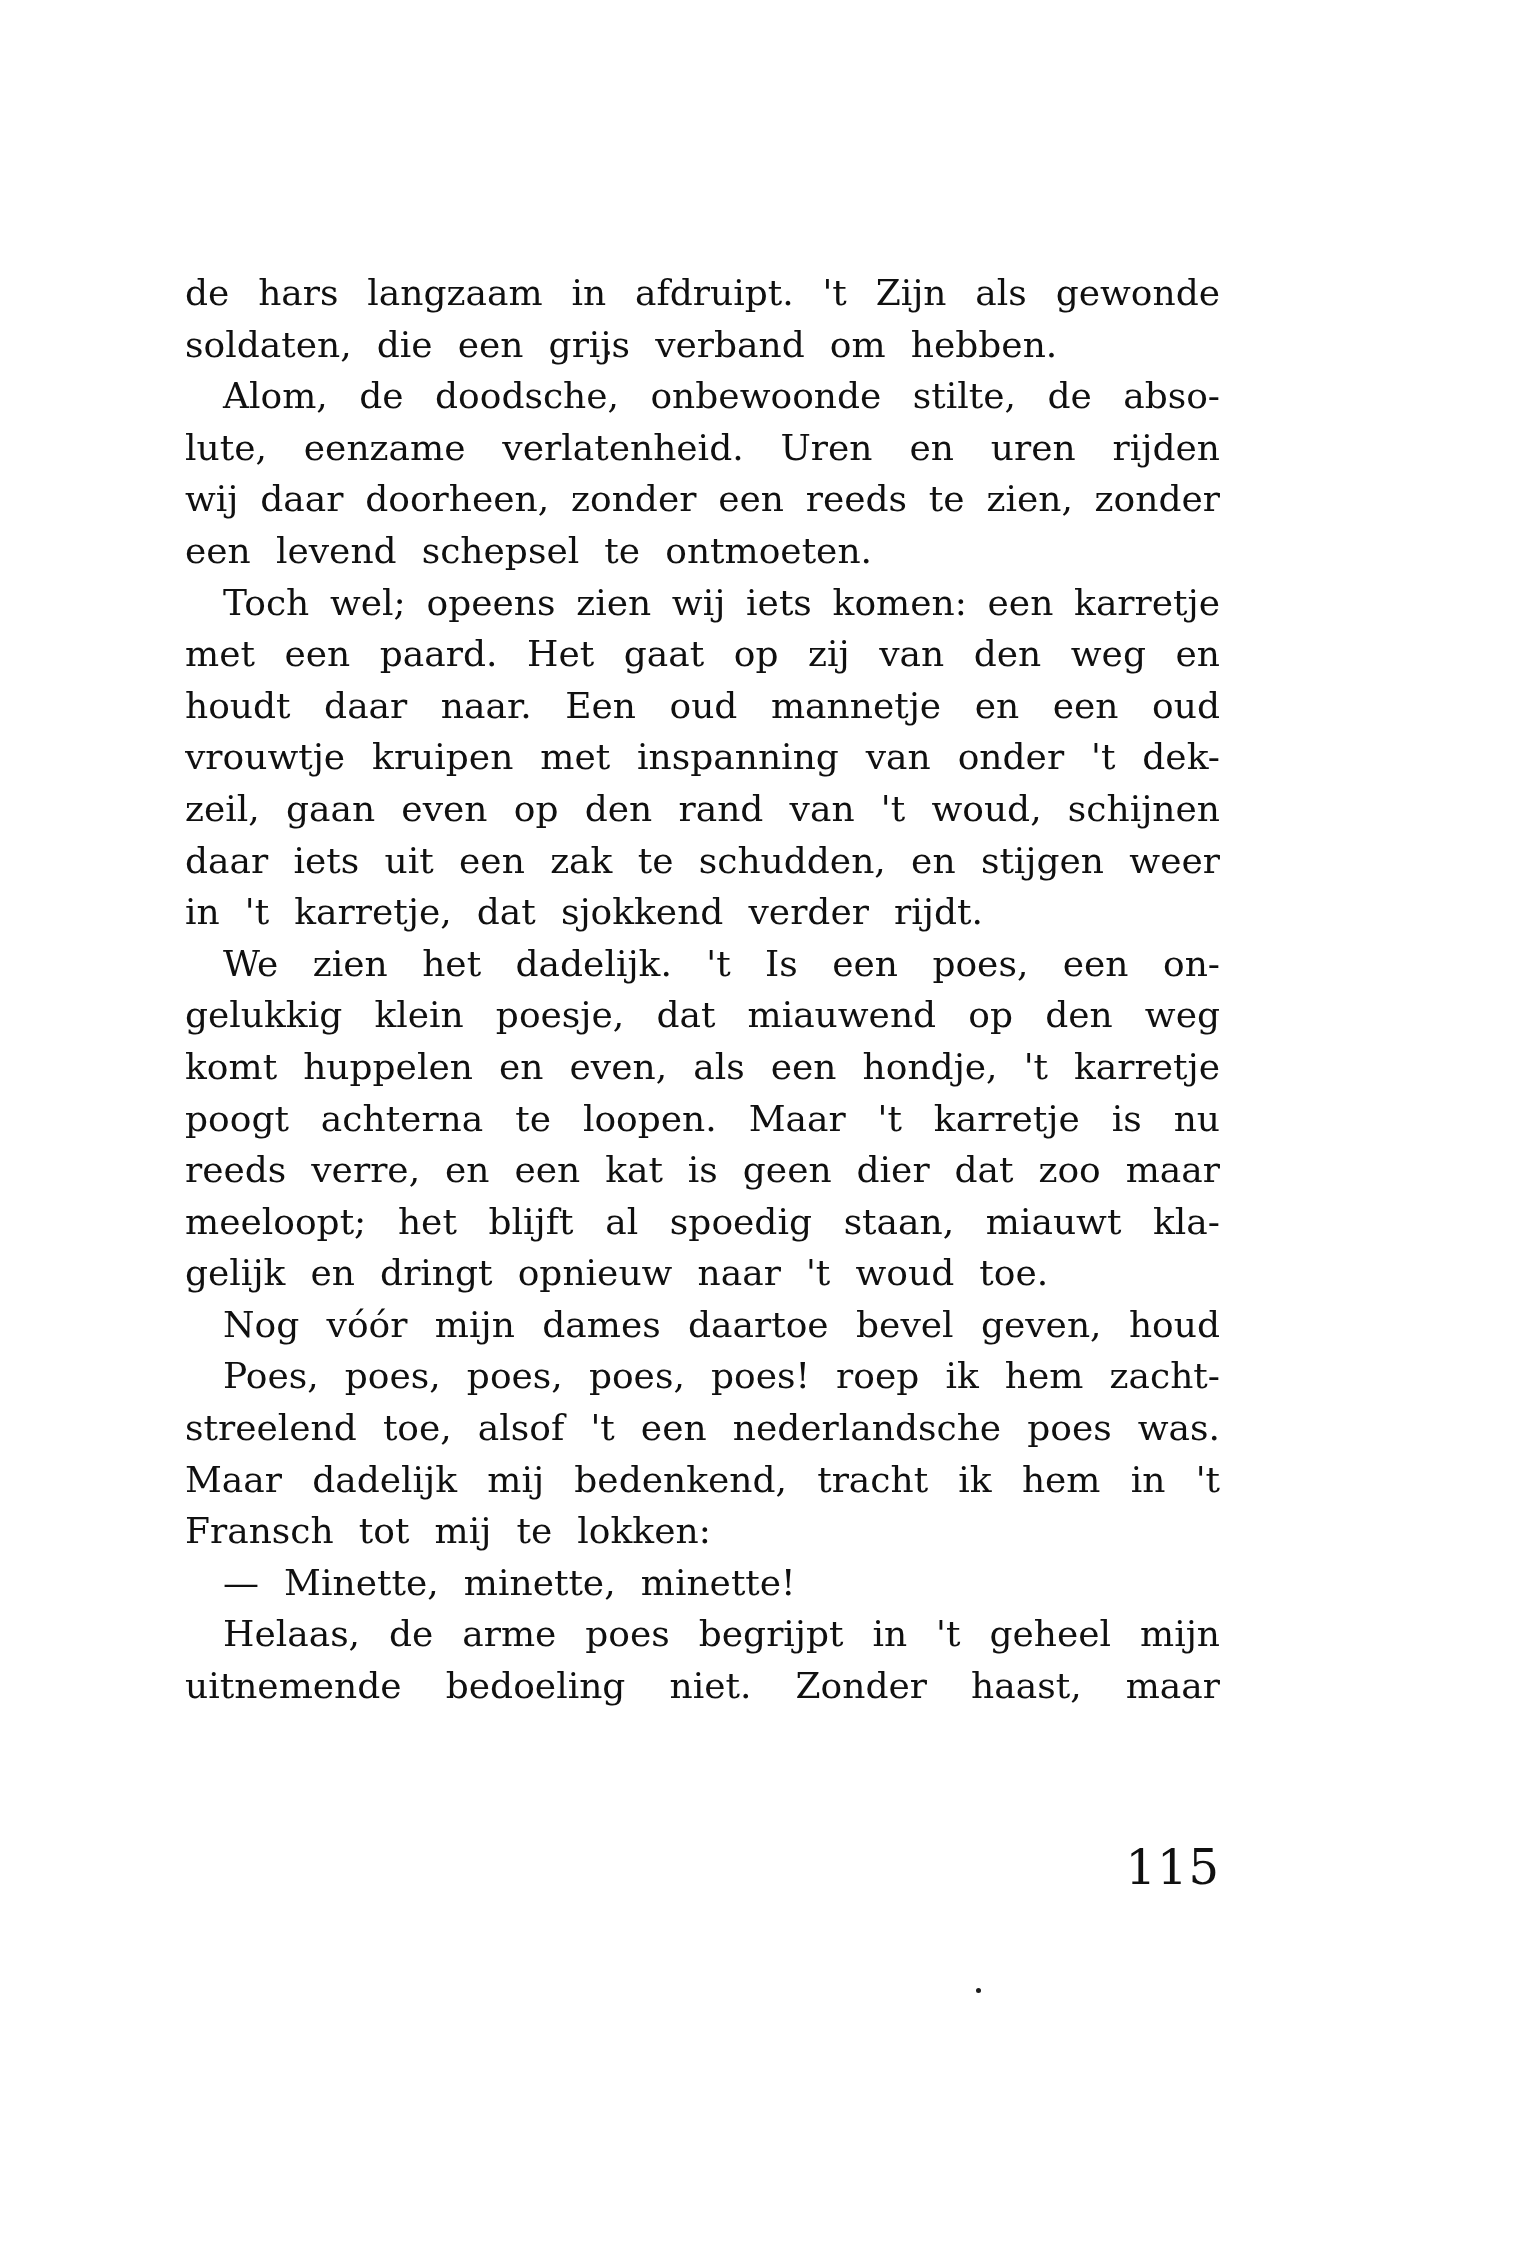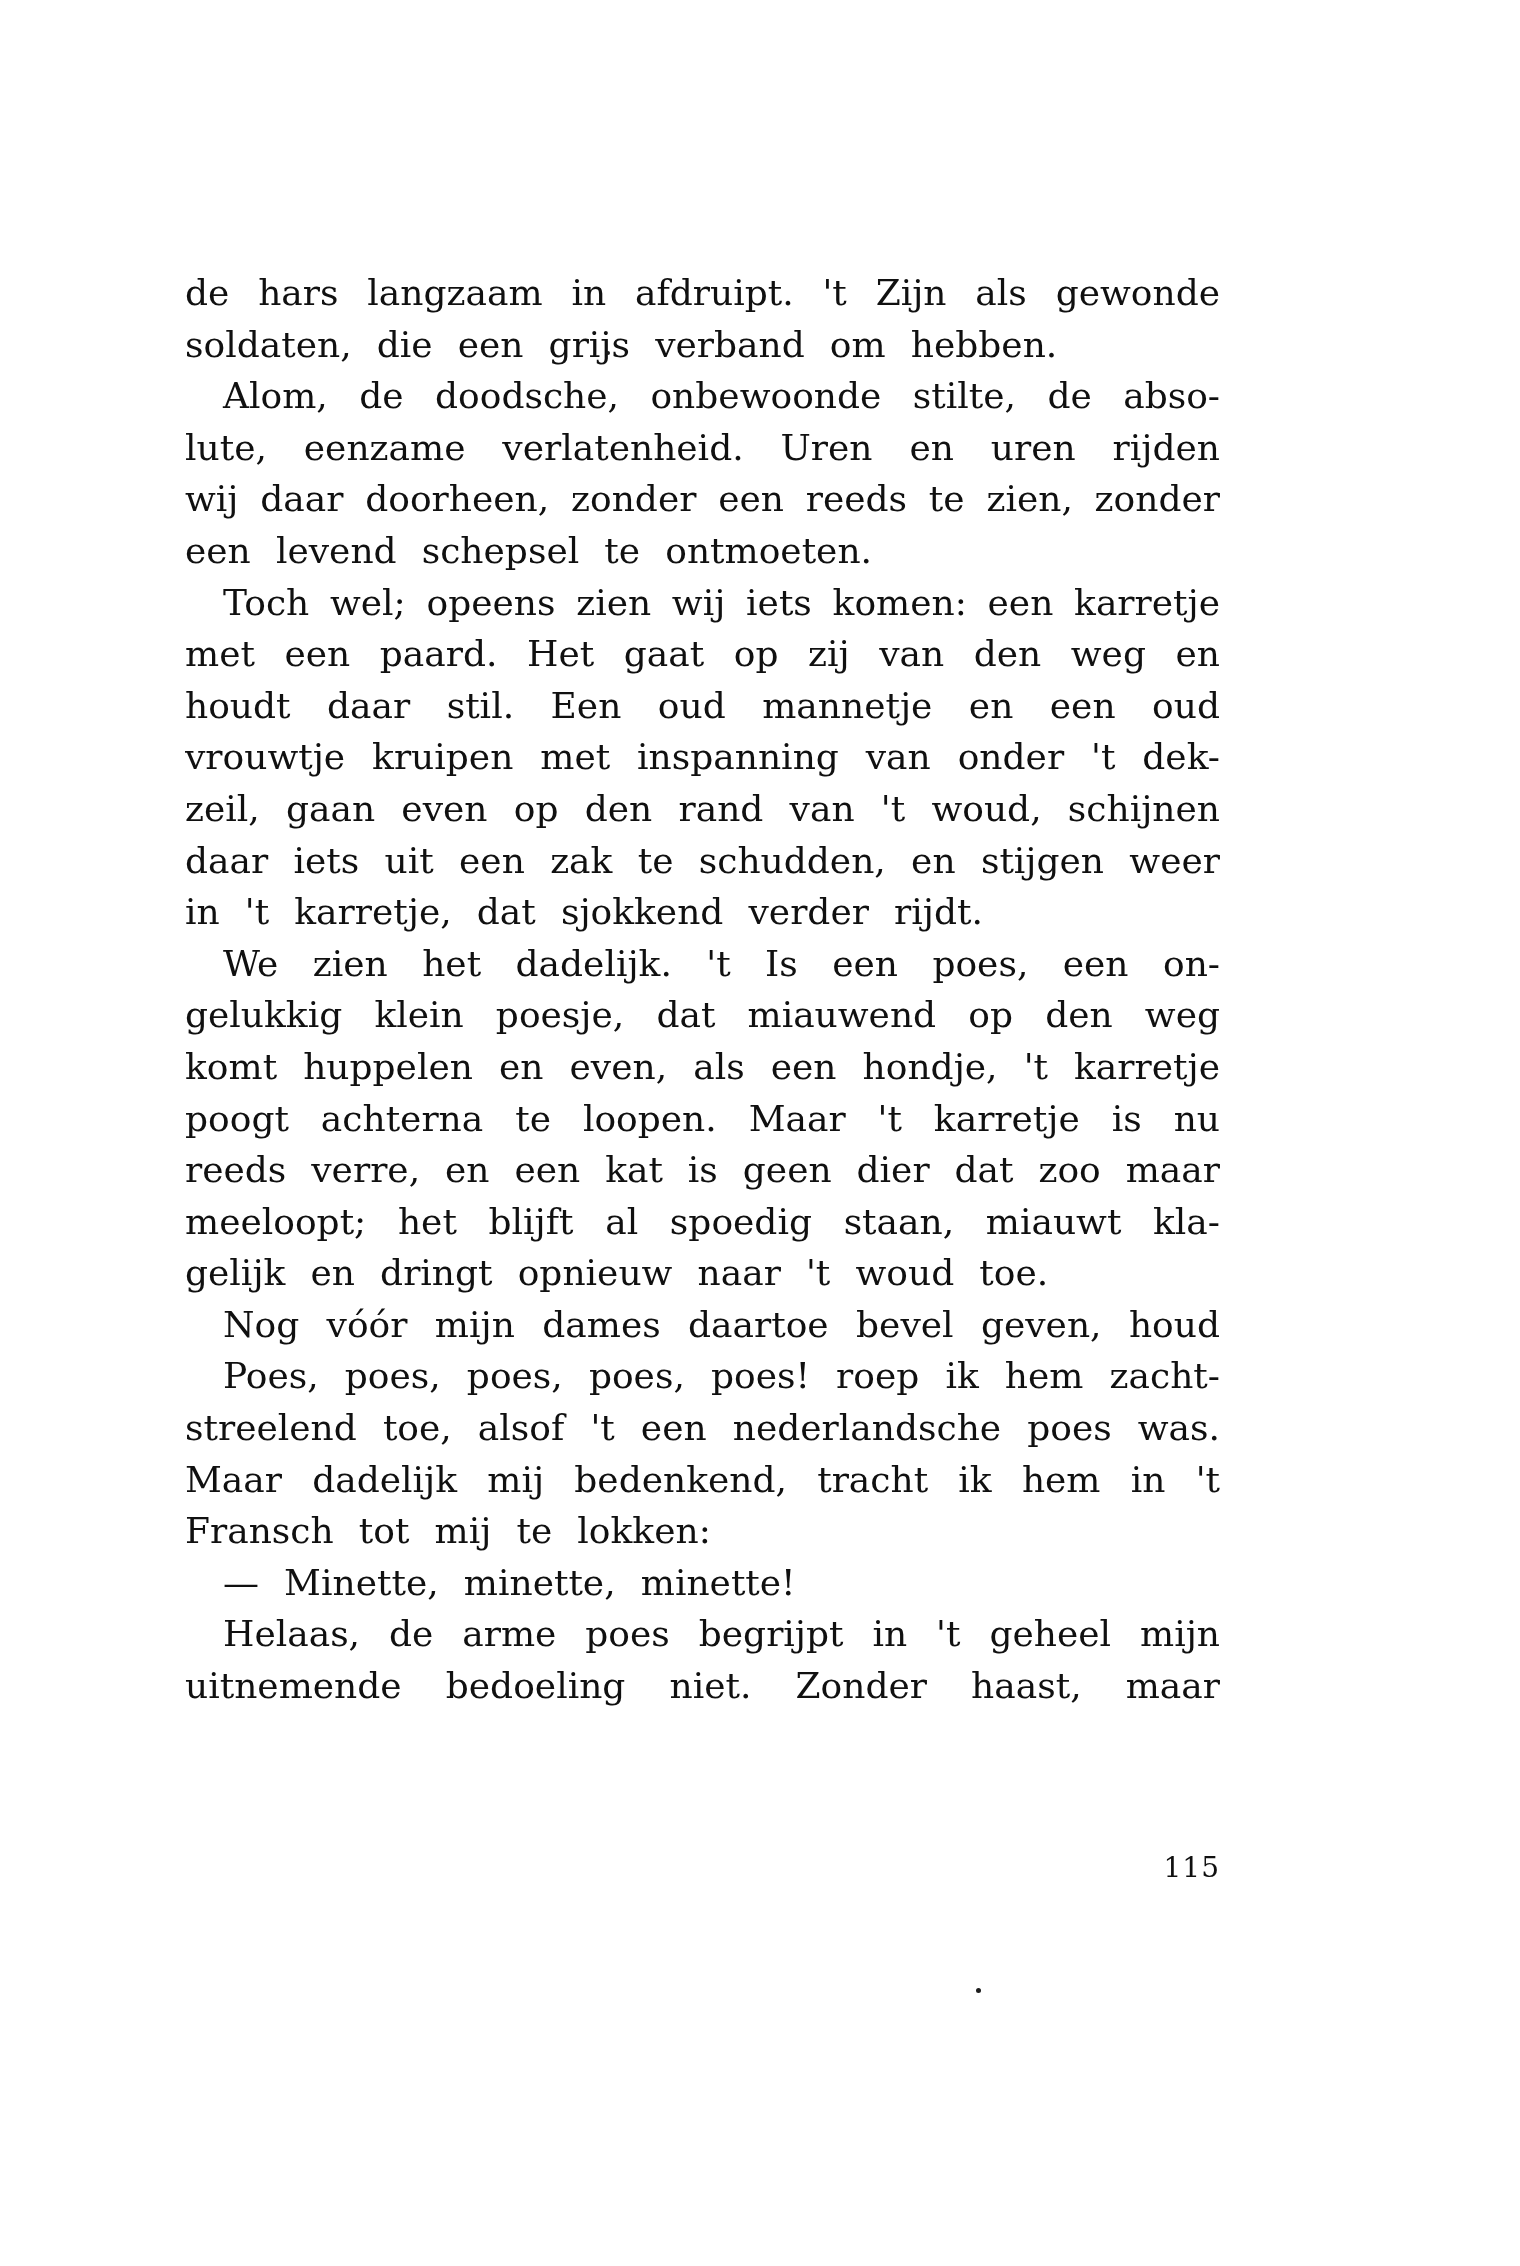--- a/index.html
+++ b/index.html
@@ -37,21 +37,21 @@
     word-spacing: 0.38em;
   }
   .line.indent {
     padding-left: 38px;
   }
   .pagenum {
     position: absolute;
     left: 185px;
     top: 1842px;
     width: 1035px;
-    font-size: 28px;
+    font-size: 48px;
     line-height: 51.6px;
     text-align: right;
     letter-spacing: 1px;
   }
   .speck {
     position: absolute;
     background: #1c1c1c;
     border-radius: 50%;
   }
   .speck.s1 { left: 976px; top: 1988px; width: 5px; height: 5px; }
@@ -63,21 +63,21 @@
 <div class="page">
   <div class="textblock" id="textblock">
       <div class="line">de hars langzaam in afdruipt. 't Zijn als gewonde</div>
       <div class="line endline">soldaten, die een grijs verband om hebben.</div>
       <div class="line indent">Alom, de doodsche, onbewoonde stilte, de abso-</div>
       <div class="line">lute, eenzame verlatenheid. Uren en uren rijden</div>
       <div class="line">wij daar doorheen, zonder een reeds te zien, zonder</div>
       <div class="line endline">een levend schepsel te ontmoeten.</div>
       <div class="line indent">Toch wel; opeens zien wij iets komen: een karretje</div>
       <div class="line">met een paard. Het gaat op zij van den weg en</div>
-      <div class="line">houdt daar stil. Een oud mannetje en een oud</div>
+      <div class="line">houdt daar naar. Een oud mannetje en een oud</div>
       <div class="line">vrouwtje kruipen met inspanning van onder 't dek-</div>
       <div class="line">zeil, gaan even op den rand van 't woud, schijnen</div>
       <div class="line">daar iets uit een zak te schudden, en stijgen weer</div>
       <div class="line endline">in 't karretje, dat sjokkend verder rijdt.</div>
       <div class="line indent">We zien het dadelijk. 't Is een poes, een on-</div>
       <div class="line">gelukkig klein poesje, dat miauwend op den weg</div>
       <div class="line">komt huppelen en even, als een hondje, 't karretje</div>
       <div class="line">poogt achterna te loopen. Maar 't karretje is nu</div>
       <div class="line">reeds verre, en een kat is geen dier dat zoo maar</div>
       <div class="line">meeloopt; het blijft al spoedig staan, miauwt kla-</div>

